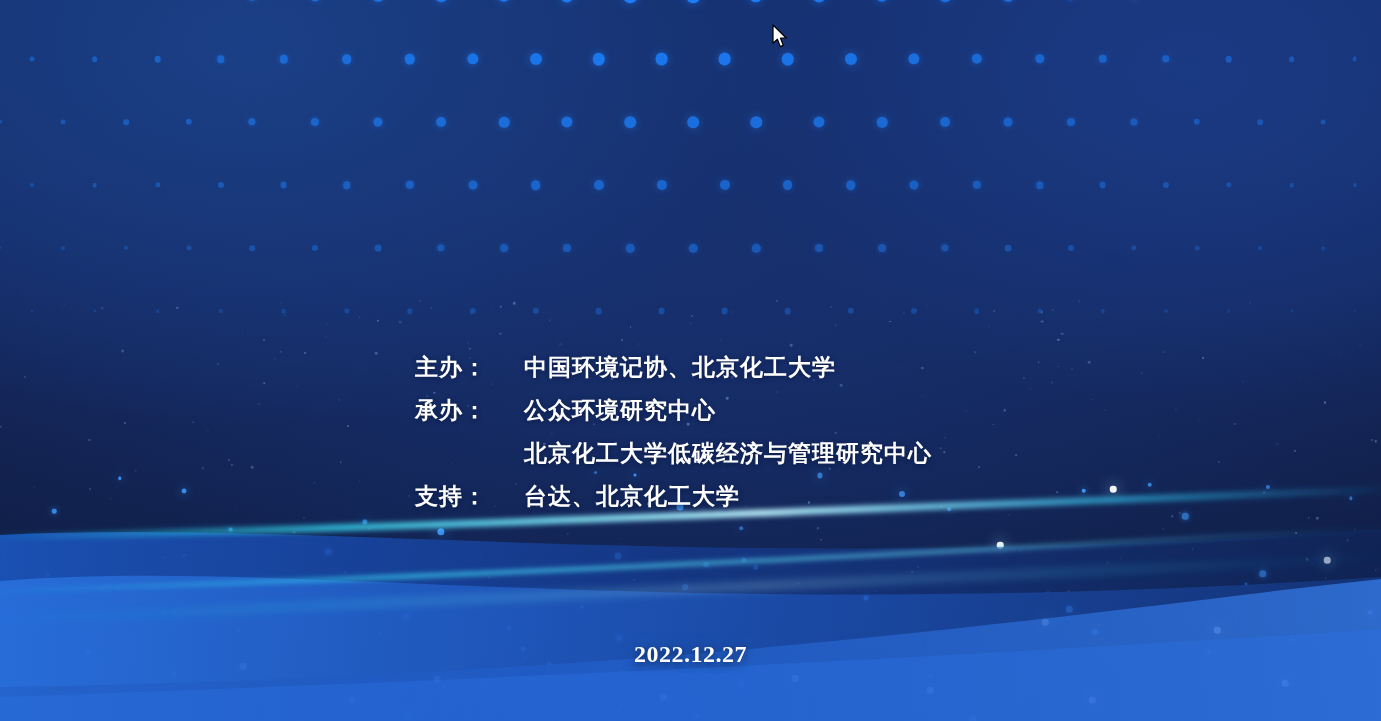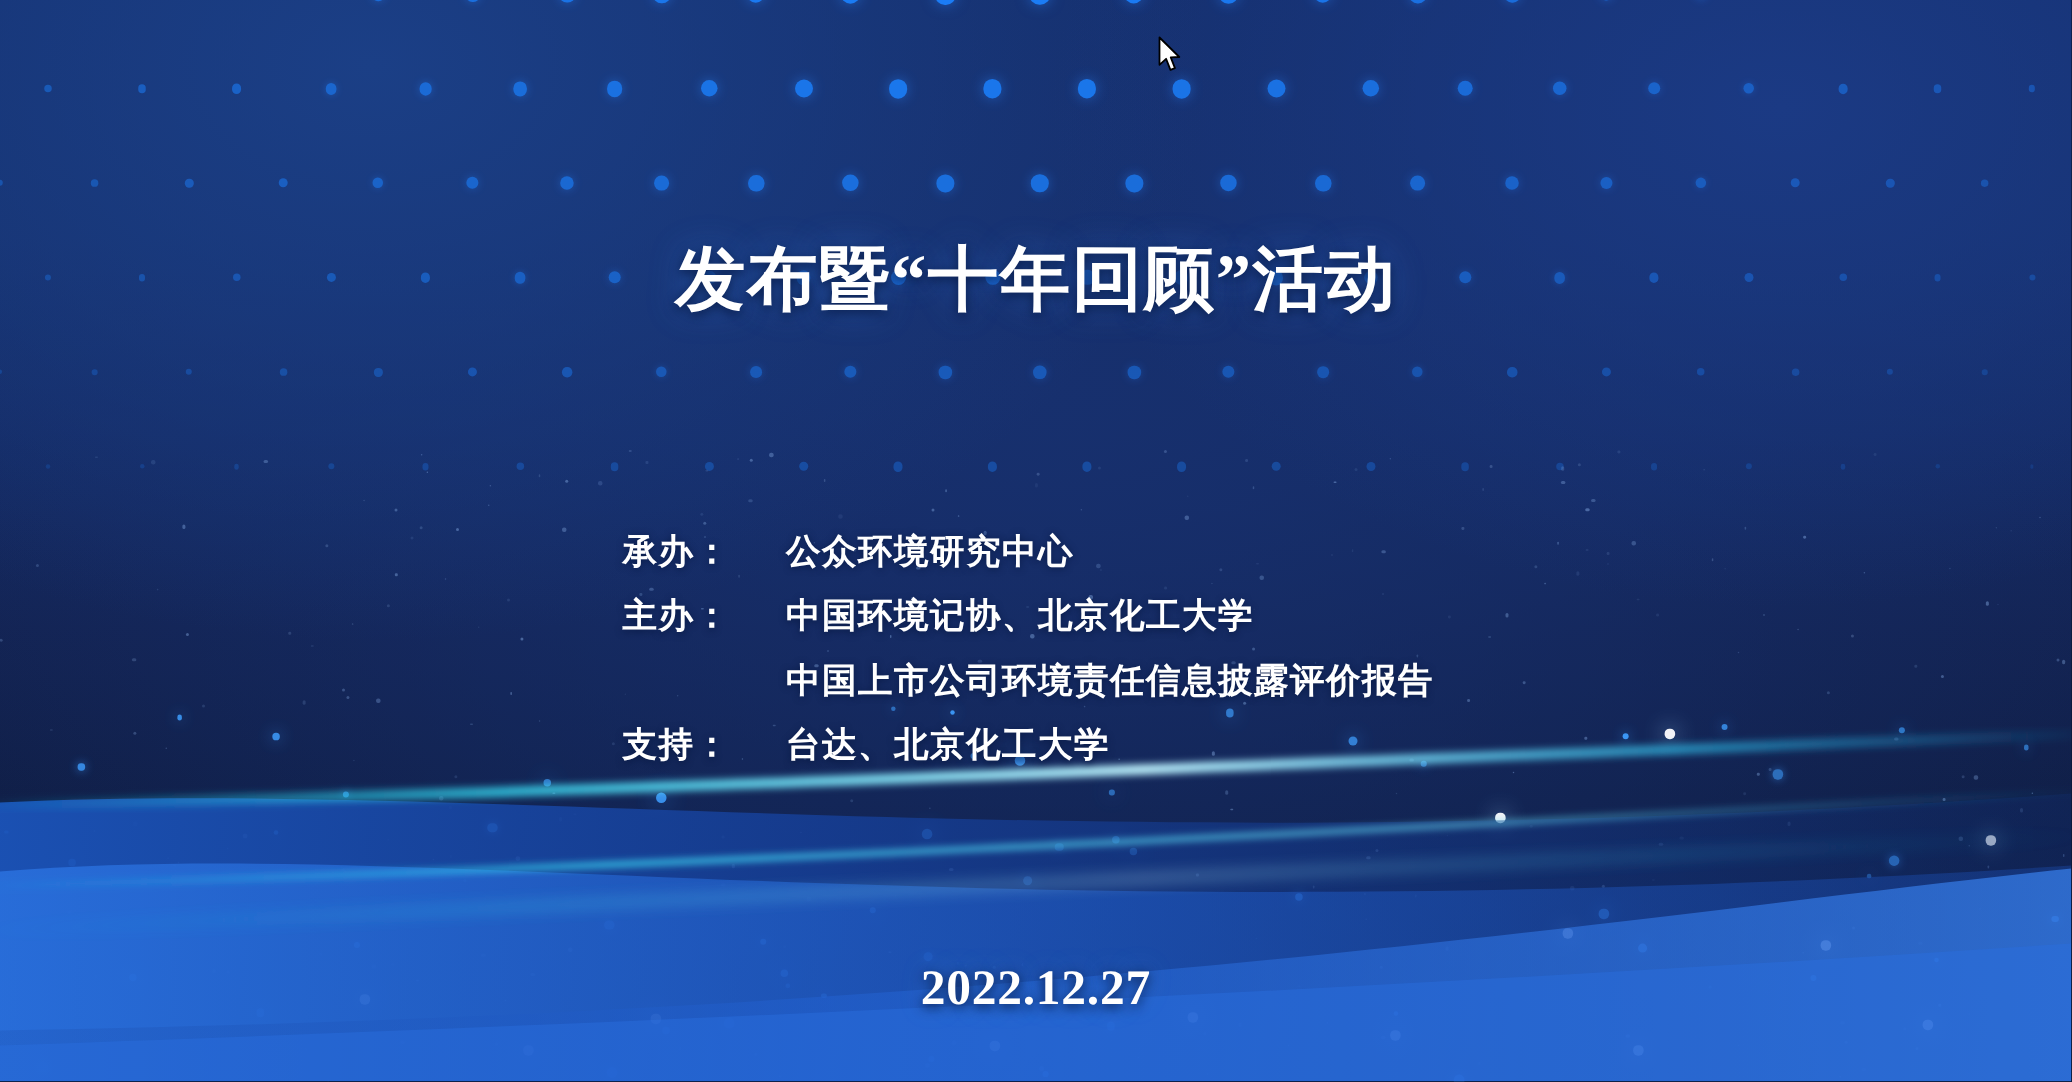--- a/index.html
+++ b/index.html
@@ -44,21 +44,21 @@
     width:109px;flex:0 0 109px;color:#ffffff;font-size:23px;font-weight:700;
     letter-spacing:1px;text-shadow:0 1px 5px rgba(6,22,62,.8);
   }
   .cvalue{
     color:#ffffff;font-size:23px;font-weight:700;letter-spacing:1px;
     white-space:nowrap;text-shadow:0 1px 5px rgba(6,22,62,.8);
   }
 
   .date{
     position:absolute;left:0;top:641px;width:1381px;text-align:center;
-    color:#ffffff;font-size:33px;font-weight:700;letter-spacing:.5px;
+    color:#ffffff;font-size:24px;font-weight:700;letter-spacing:.5px;
     text-shadow:0 2px 8px rgba(4,18,54,.9), 0 0 16px rgba(80,160,255,.4);
   }
 
   
   .cursor{position:absolute;left:772px;top:24px;width:17px;height:25px;}
 </style>
 </head>
 <body>
 
 <div id="stage">
@@ -610,35 +610,34 @@
 
       <path d="M0,236 C400,222 900,200 1381,168 L1381,260 L0,260 Z" fill="#2a6fe0" opacity=".45"></path>
 
       <path d="M-20,76 C400,68 900,46 1401,28" stroke="url(#gstreak)" stroke-width="7" fill="none" filter="url(#blur3)"></path>
       <path d="M-20,130 C420,118 860,96 1401,66" stroke="url(#gstreak2)" stroke-width="4" fill="none" filter="url(#blur3)"></path>
       <path d="M-20,160 C300,146 740,122 1401,96" stroke="url(#gstreak)" stroke-width="3" fill="none" filter="url(#blur6)" opacity=".7"></path>
     </svg>
   </div>
 
   <div class="title-block">
-    <div class="title-line" id="t2">发布暨“十年回顾”活动</div>
   </div>
 
   <div class="credits">
+    <div class="crow">
+      <span class="clabel">主办：</span>
+      <span class="cvalue">中国环境记协、北京化工大学</span>
+    </div>
     <div class="crow">
       <span class="clabel">承办：</span>
       <span class="cvalue">公众环境研究中心</span>
     </div>
     <div class="crow">
-      <span class="clabel">主办：</span>
-      <span class="cvalue">中国环境记协、北京化工大学</span>
-    </div>
-    <div class="crow">
       <span class="clabel"></span>
-      <span class="cvalue">中国上市公司环境责任信息披露评价报告</span>
+      <span class="cvalue">北京化工大学低碳经济与管理研究中心</span>
     </div>
     <div class="crow">
       <span class="clabel">支持：</span>
       <span class="cvalue">台达、北京化工大学</span>
     </div>
   </div>
 
   <div class="date">2022.12.27</div>
 
   <div class="cursor">

